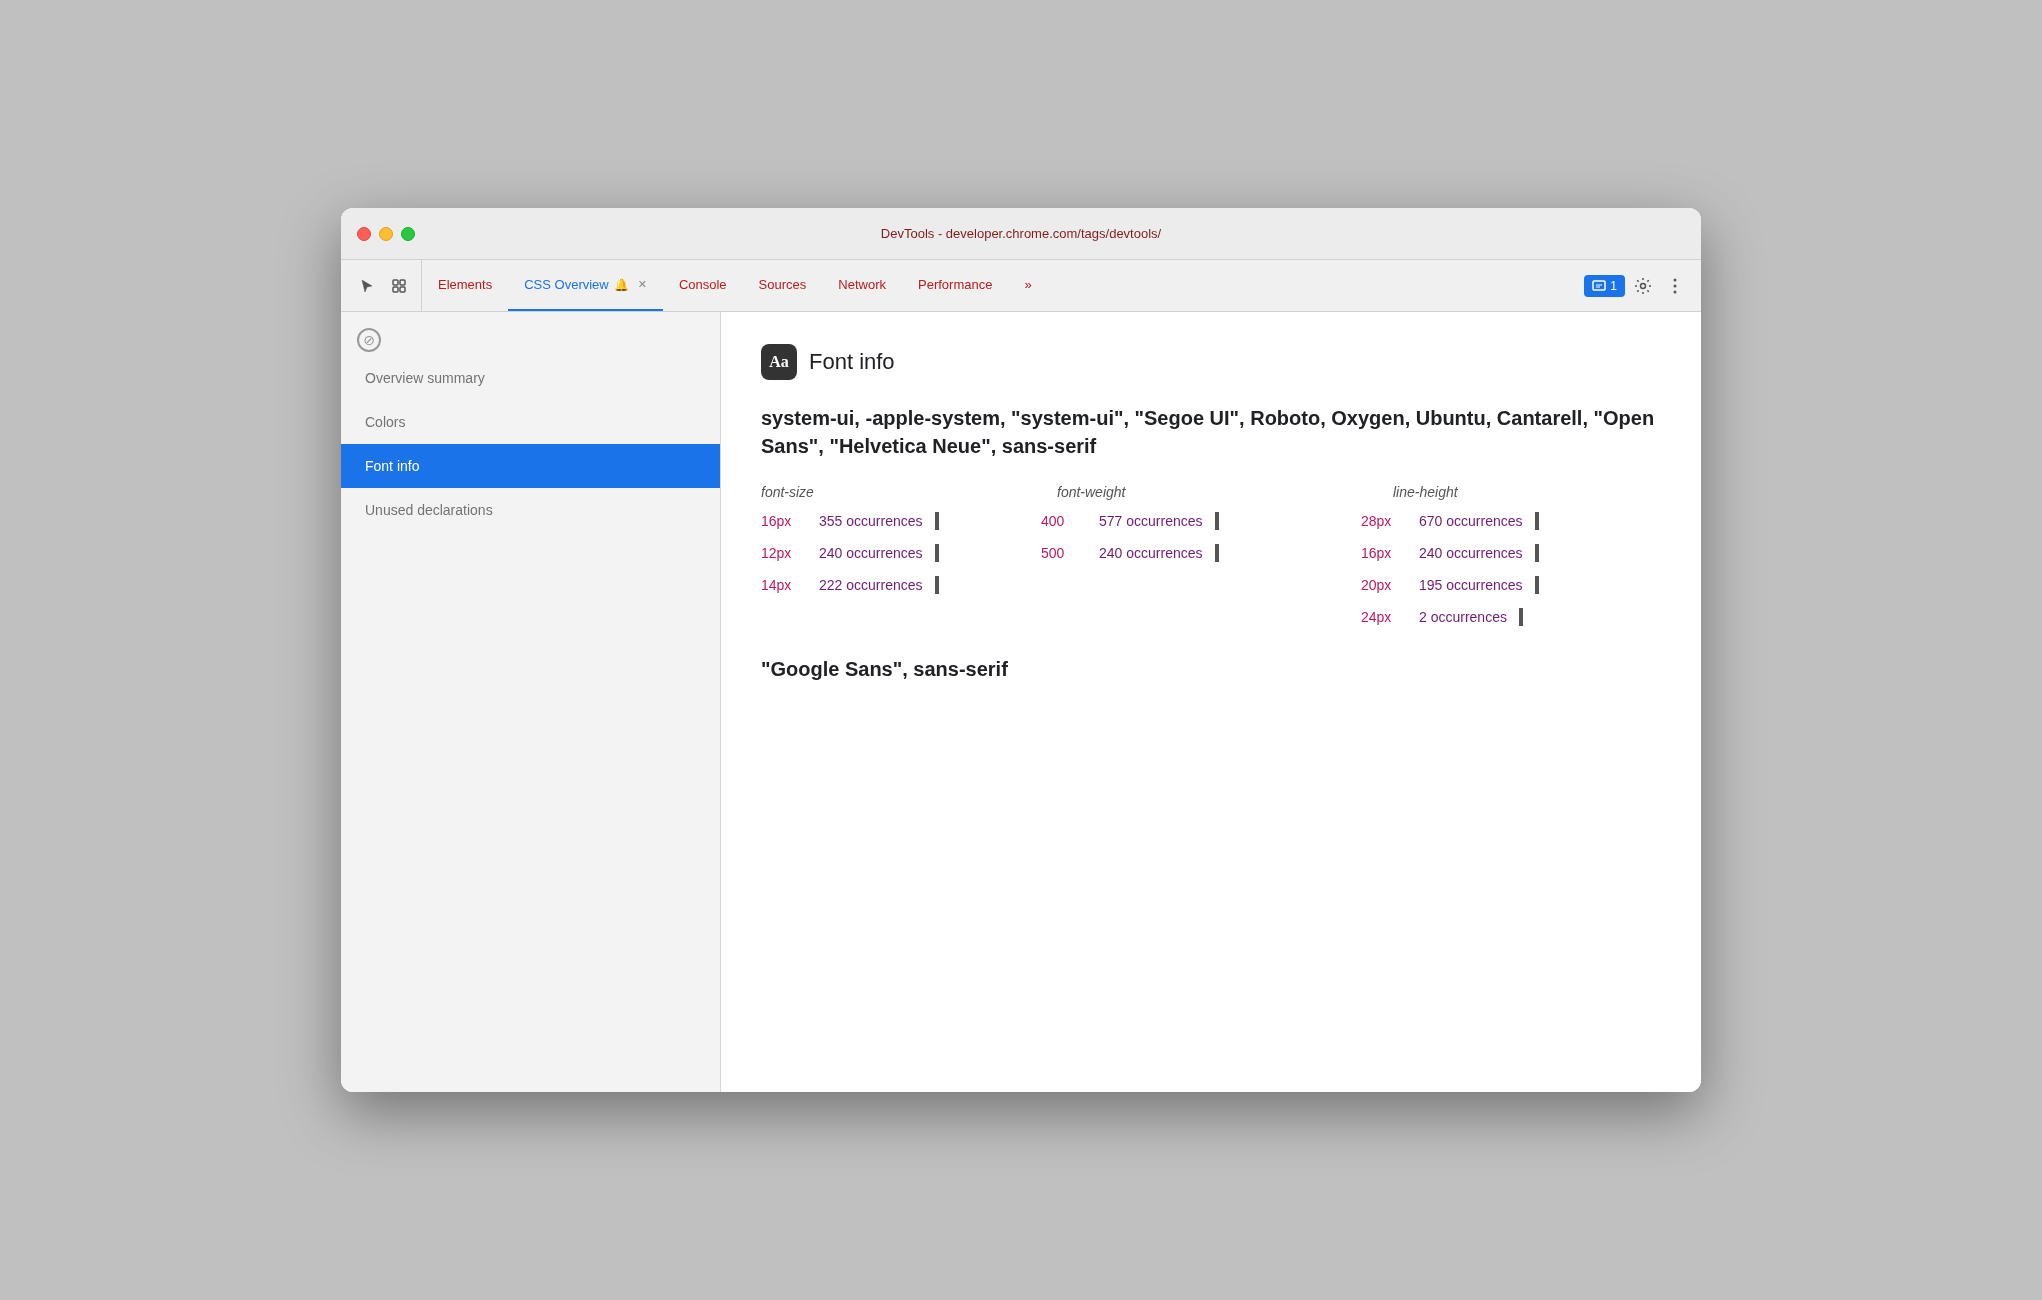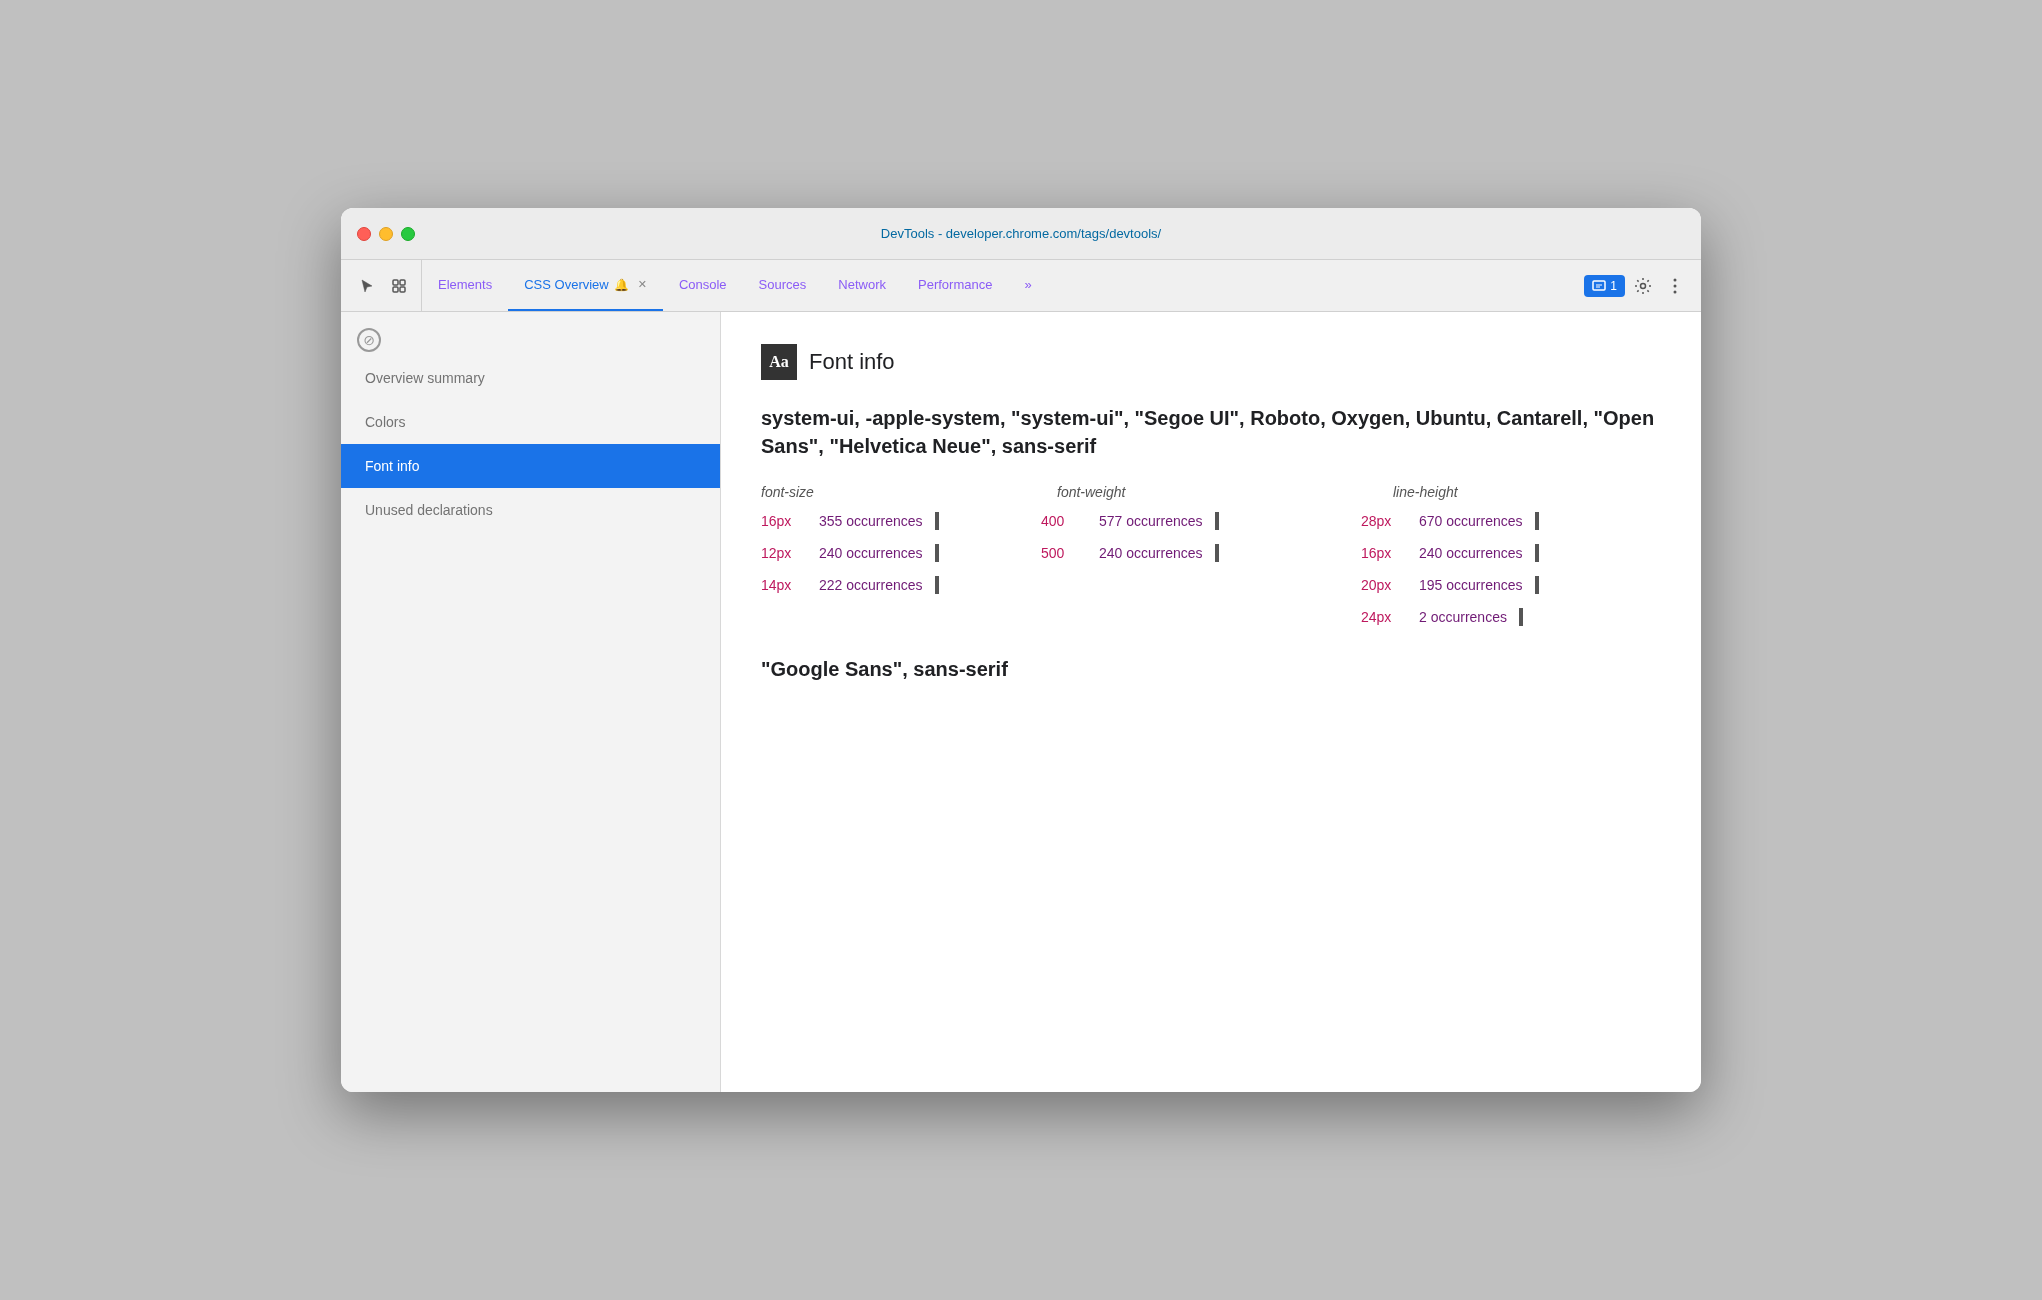--- a/index.html
+++ b/index.html
@@ -45,21 +45,21 @@
     }
     .tl-red { background: #ff5f57; border: 1px solid #e0443c; }
     .tl-yellow { background: #ffbd2e; border: 1px solid #dfa023; }
     .tl-green { background: #28c940; border: 1px solid #1aab29; }
 
     .titlebar-title {
       position: absolute;
       left: 50%;
       transform: translateX(-50%);
       font-size: 13px;
-      color: #0369a1;
+      color: #7f1d1d;
       font-weight: 400;
     }
 
     
     .toolbar {
       background: #f0f0f0;
       border-bottom: 1px solid #d0d0d0;
       height: 52px;
       display: flex;
       align-items: stretch;
@@ -90,21 +90,21 @@
       display: flex;
       align-items: stretch;
       flex: 1;
     }
 
     .tab {
       display: flex;
       align-items: center;
       padding: 0 16px;
       font-size: 13px;
-      color: #8b5cf6;
+      color: #b91c1c;
       cursor: pointer;
       border-bottom: 2px solid transparent;
       white-space: nowrap;
       gap: 6px;
       position: relative;
     }
 
     .tab.active {
       color: #1a73e8;
       border-bottom: 2px solid #1a73e8;
@@ -200,21 +200,21 @@
       align-items: center;
       gap: 12px;
       margin-bottom: 24px;
     }
 
     .aa-icon {
       background: #333;
       color: white;
       width: 36px;
       height: 36px;
-      border-radius: 0;
+      border-radius: 8px;
       display: flex;
       align-items: center;
       justify-content: center;
       font-size: 16px;
       font-weight: bold;
       font-family: serif;
     }
 
     .section-title {
       font-size: 22px;

